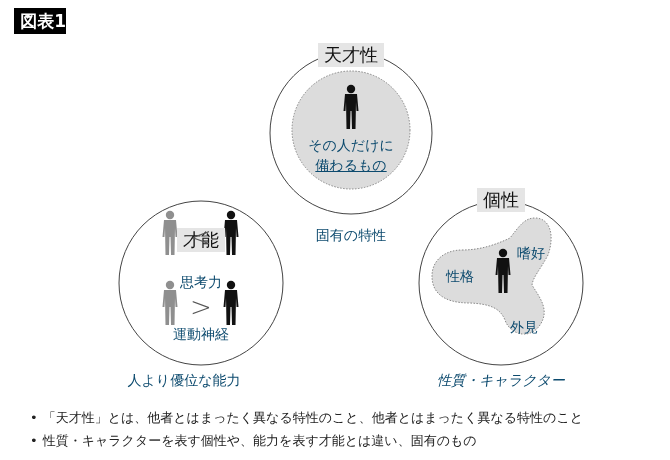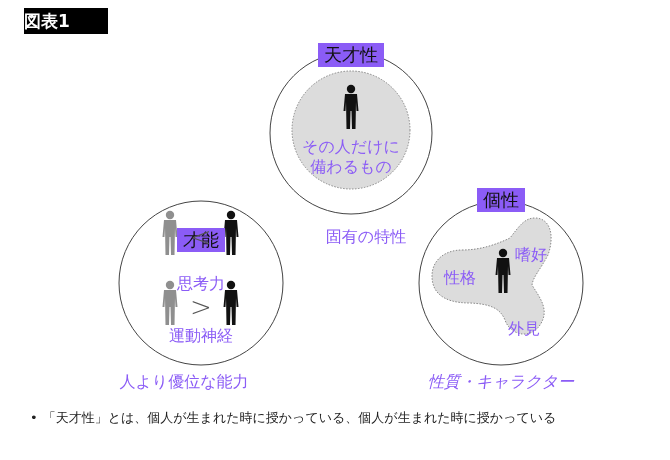--- a/index.html
+++ b/index.html
@@ -1,22 +1,22 @@
 <!DOCTYPE html>
 <html><head>
 <meta charset="utf-8">
 <style>
   html, body { margin:0; padding:0; background:#ffffff; }
   body { width:670px; height:460px; position:relative; overflow:hidden;
          font-family:"DejaVu Sans", sans-serif; color:#222; }
-  .badge { position:absolute; left:24px; top:8px; width:84px; height:26px; background:#000;
-           color:#fff; font-size:17px; font-weight:bold; line-height:26px; text-align:left; }
+  .badge { position:absolute; left:14px; top:8px; width:52px; height:26px; background:#000;
+           color:#fff; font-size:17px; font-weight:bold; line-height:26px; text-align:right; }
   svg.diagram { position:absolute; left:0; top:0; }
-  .lbl { position:absolute; font-size:16px; color:#8b5cf6; white-space:nowrap; transform:translateX(-50%); }
-  .title { position:absolute; font-size:18px; color:#111; background:#8b5cf6; padding:0 6px;
+  .lbl { position:absolute; font-size:14px; color:#0c4a6e; white-space:nowrap; transform:translateX(-50%); }
+  .title { position:absolute; font-size:18px; color:#111; background:#e5e5e5; padding:0 6px;
            white-space:nowrap; transform:translateX(-50%); }
   .notes { position:absolute; left:30px; top:406px; font-size:13px; color:#222; line-height:23px; }
   .notes div::before { content:"•"; margin-right:5px; }
 </style>
 </head>
 <body>
 
 <div class="badge">図表1</div>
 
 <svg class="diagram" width="670" height="460" viewBox="0 0 670 460">
@@ -43,31 +43,32 @@
 
   <g>
     <circle cx="501" cy="283" r="82" fill="none" stroke="#444" stroke-width="1"></circle>
     <path d="M462,250 C480,250 495,245 510,238 C520,225 525,218 535,218 C550,218 555,235 548,255 C540,270 533,277 532,285 C540,298 550,310 540,325 C530,340 510,335 505,320 C500,308 490,304 470,303 C440,303 432,290 432,276 C432,260 445,250 462,250 Z" fill="#dcdcdc" stroke="#888" stroke-width="1" stroke-dasharray="1.5,1.5"></path>
     <use href="#person" x="503" y="272" fill="#111"></use>
   </g>
 </svg>
 
 <div class="title" style="left:351px; top:43px;">天才性</div>
 <div class="lbl" style="left:351px; top:137px;">その人だけに</div>
-<div class="lbl" style="left:351px; top:157px;">備わるもの</div>
-<div class="lbl" style="left:366px; top:227px;">固有の特性</div>
+<div class="lbl" style="left:351px; top:157px;text-decoration:underline;">備わるもの</div>
+<div class="lbl" style="left:351px; top:227px;">固有の特性</div>
 
 <div class="title" style="left:201px; top:188px;margin-top:40px;">才能</div>
 <div class="lbl" style="left:201px; top:222px; font-size:26px; color:#555; font-weight:lighter;">&lt;</div>
 <div class="lbl" style="left:201px; top:260px;margin-top:14px;">思考力</div>
 <div class="lbl" style="left:201px; top:292px; font-size:26px; color:#555; font-weight:lighter;">&gt;</div>
 <div class="lbl" style="left:201px; top:326px;">運動神経</div>
 <div class="lbl" style="left:184px; top:372px;">人より優位な能力</div>
 
 <div class="title" style="left:501px; top:188px;text-align:center;">個性</div>
 <div class="lbl" style="left:531px; top:233px;margin-top:12px;">嗜好</div>
 <div class="lbl" style="left:460px; top:268px;text-align:center;">性格</div>
 <div class="lbl" style="left:524px; top:319px;">外見</div>
 <div class="lbl" style="left:501px; top:372px;font-style:italic;">性質・キャラクター</div>
 
 <div class="notes">
-  <div>「天才性」とは、個人が生まれた時に授かっている、個人が生まれた時に授かっている</div>
+  <div>「天才性」とは、他者とはまったく異なる特性のこと、他者とはまったく異なる特性のこと</div>
+  <div>性質・キャラクターを表す個性や、能力を表す才能とは違い、固有のもの</div>
 </div>
 
 </body></html>

